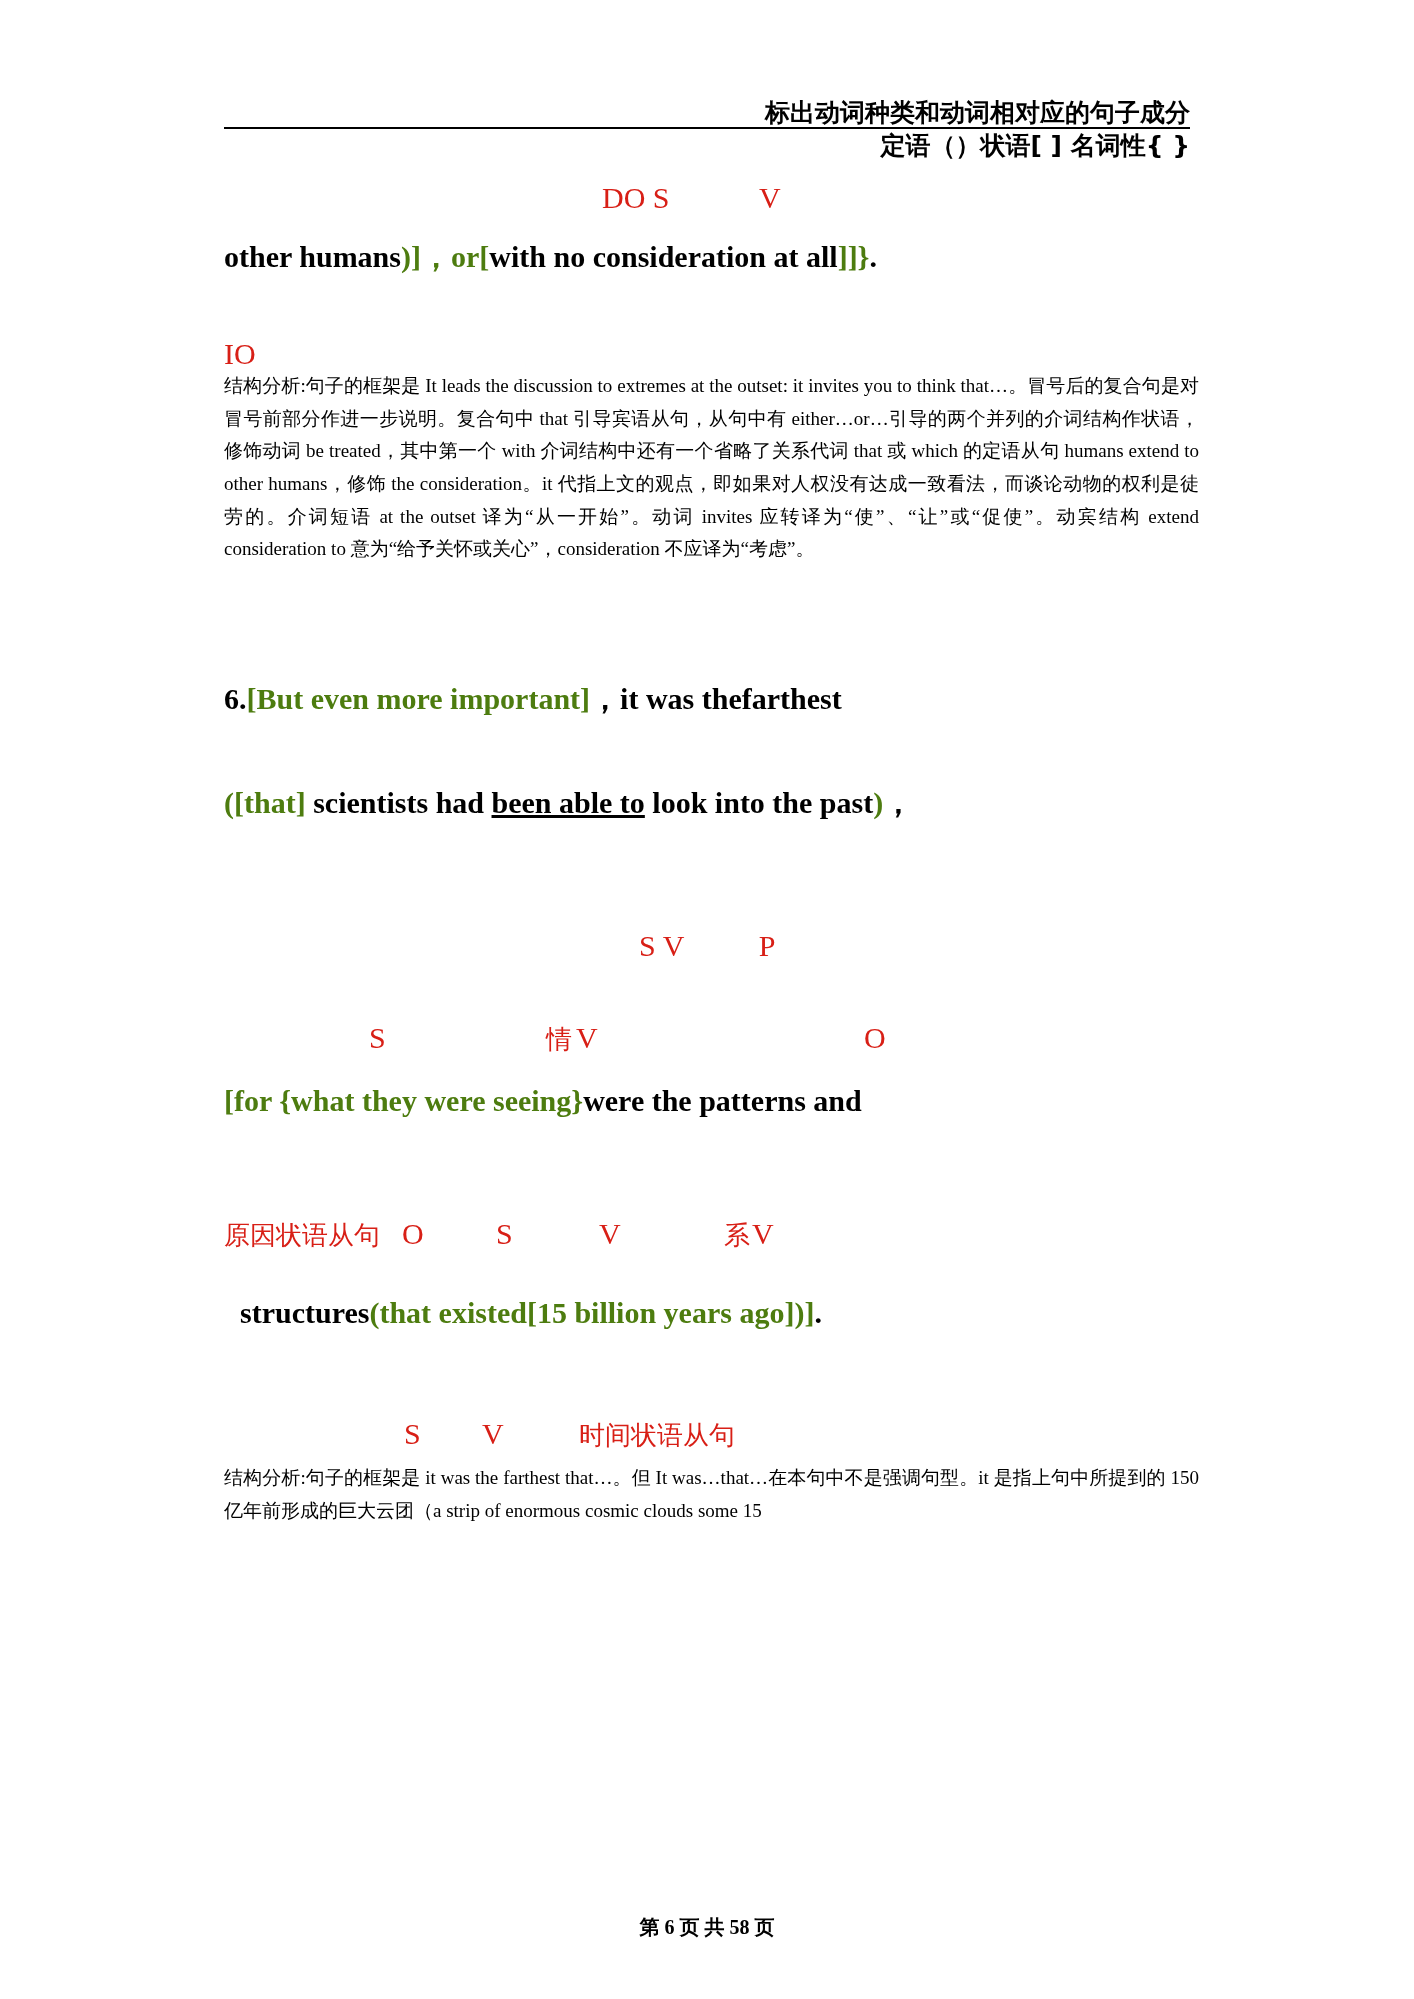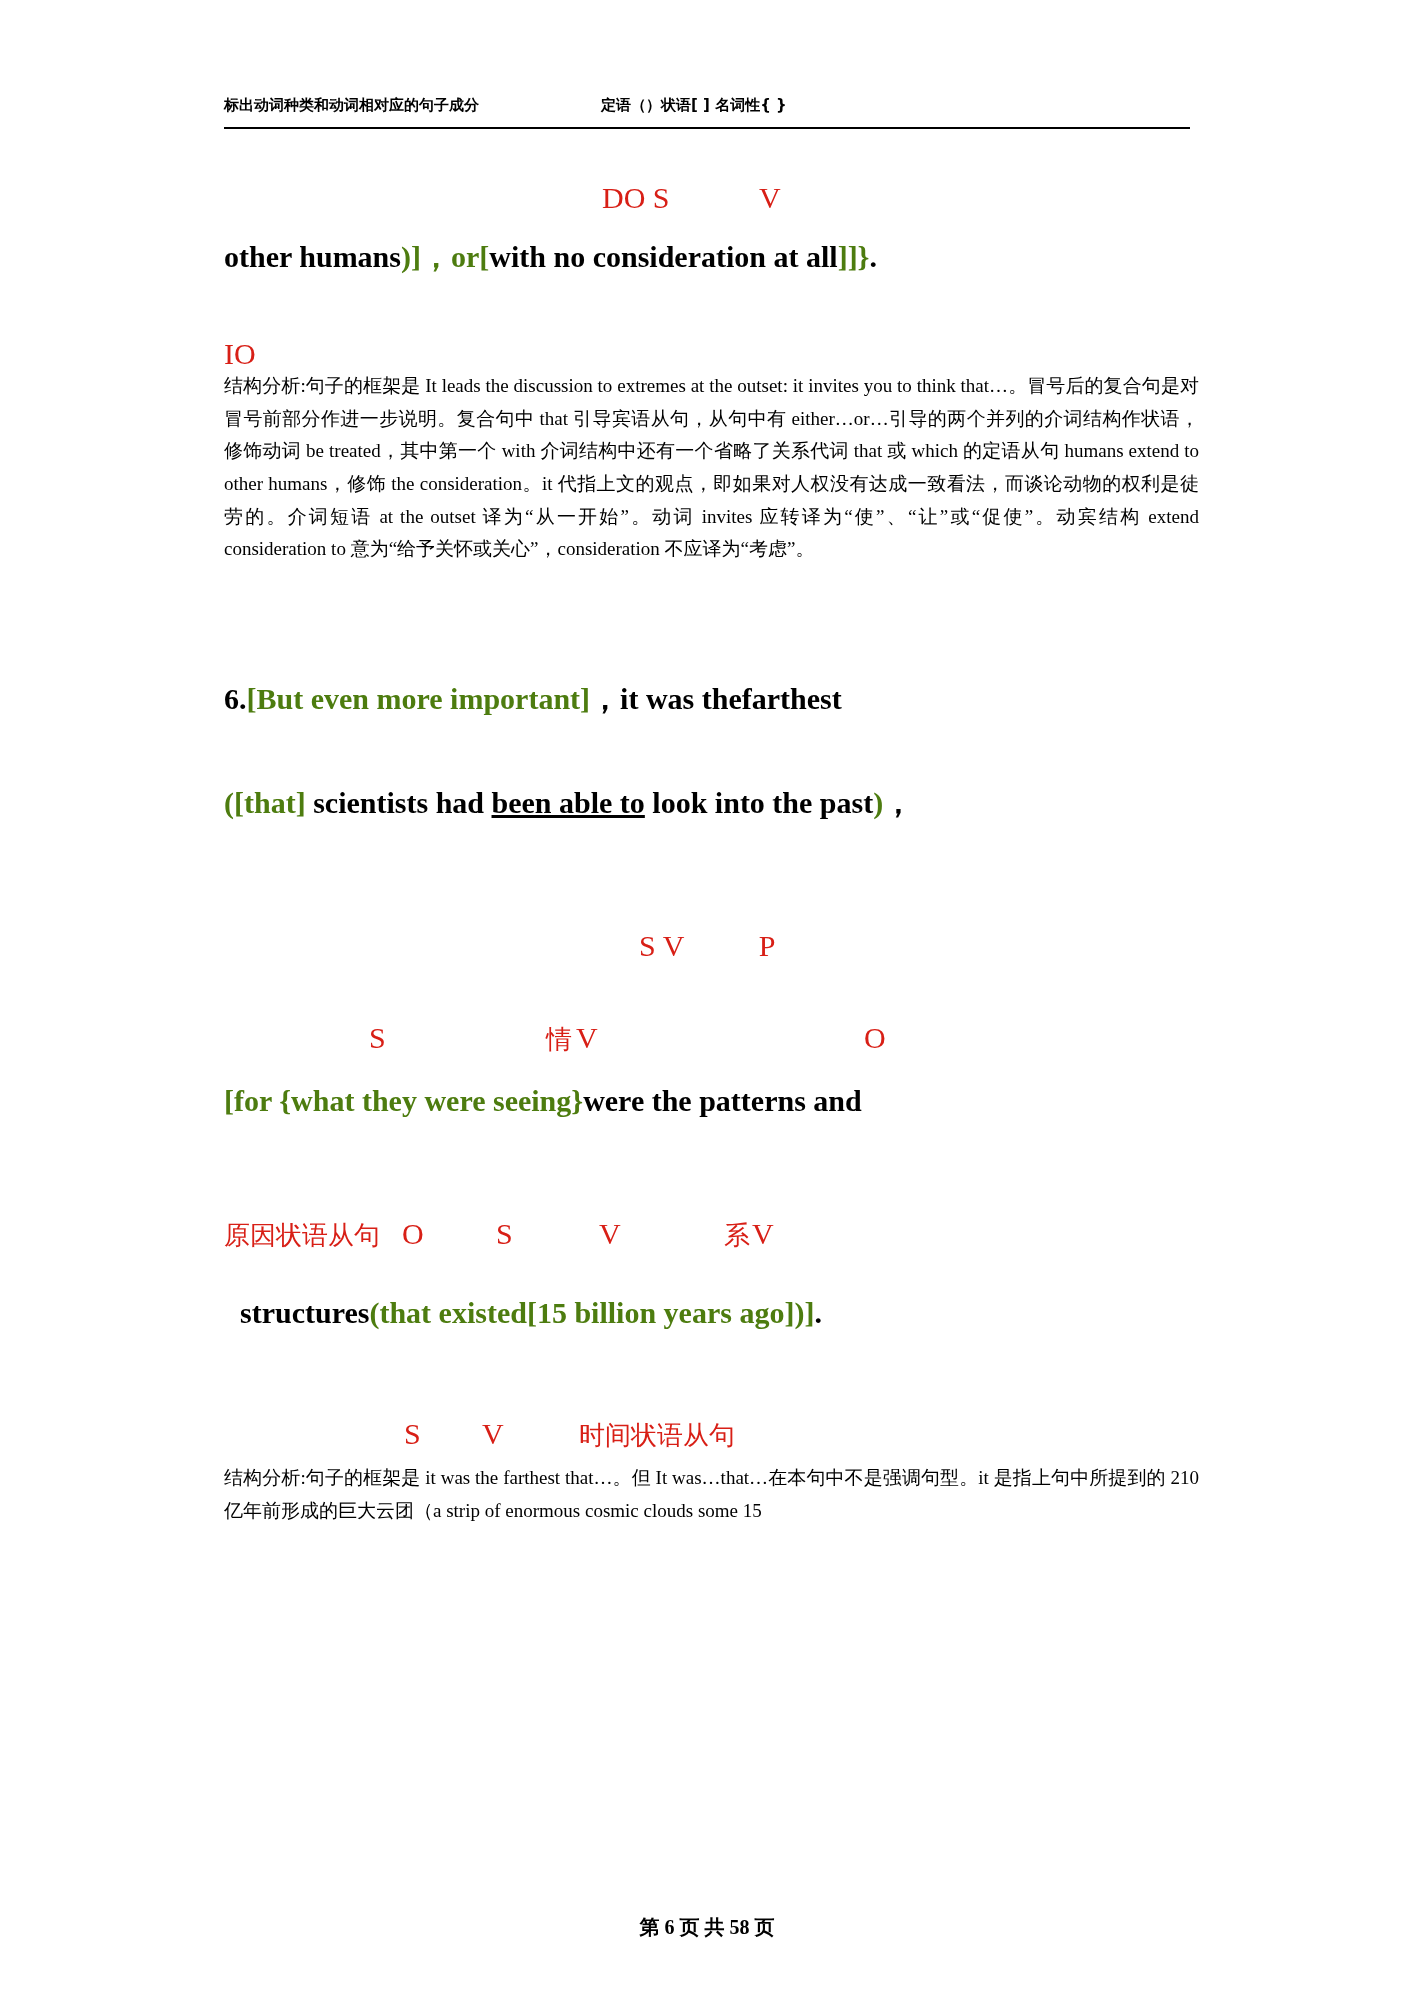--- a/index.html
+++ b/index.html
@@ -21,23 +21,24 @@
     padding: 0;
   }
   
   .header {
     position: absolute;
     top: 96px;
     left: 224px;
     width: 966px;
     display: flex;
     align-items: flex-end;
-    font-size: 15px;
+    font-size: 25px;
     font-weight: bold;
     font-family: "DejaVu Sans", "Liberation Sans", sans-serif;
+    flex-direction: column;
   }
   .header-left {
     white-space: nowrap;
   }
   .header-right {
     margin-left: 122px;
     white-space: nowrap;
   }
   .header-rule {
     position: absolute;
@@ -173,20 +174,20 @@
       </p>
     </div>
 
     <div class="row" style="height:90px;">
       <div class="marks" style="position:absolute; left:180px; top:18px;">S</div>
       <div class="marks" style="position:absolute; left:258px; top:18px;">V</div>
       <div class="marks cn" style="position:absolute; left:355px; top:22px;">时间状语从句</div>
     </div>
 
     <div class="row" style="height:90px;">
-      <p class="analysis cnfont" style="position:absolute; left:0; top:0; width:975px; margin:0;">结构分析:句子的框架是 it was the farthest that…。但 It was…that…在本句中不是强调句型。it 是指上句中所提到的 210 亿年前形成的巨大云团（a strip of enormous cosmic clouds some 15</p>
+      <p class="analysis cnfont" style="position:absolute; left:0; top:0; width:975px; margin:0;">结构分析:句子的框架是 it was the farthest that…。但 It was…that…在本句中不是强调句型。it 是指上句中所提到的 150 亿年前形成的巨大云团（a strip of enormous cosmic clouds some 15</p>
     </div>
 
   </div>
 
   <div class="footer">第 6 页 共 58 页</div>
 
 </div>
 
 </body></html>

